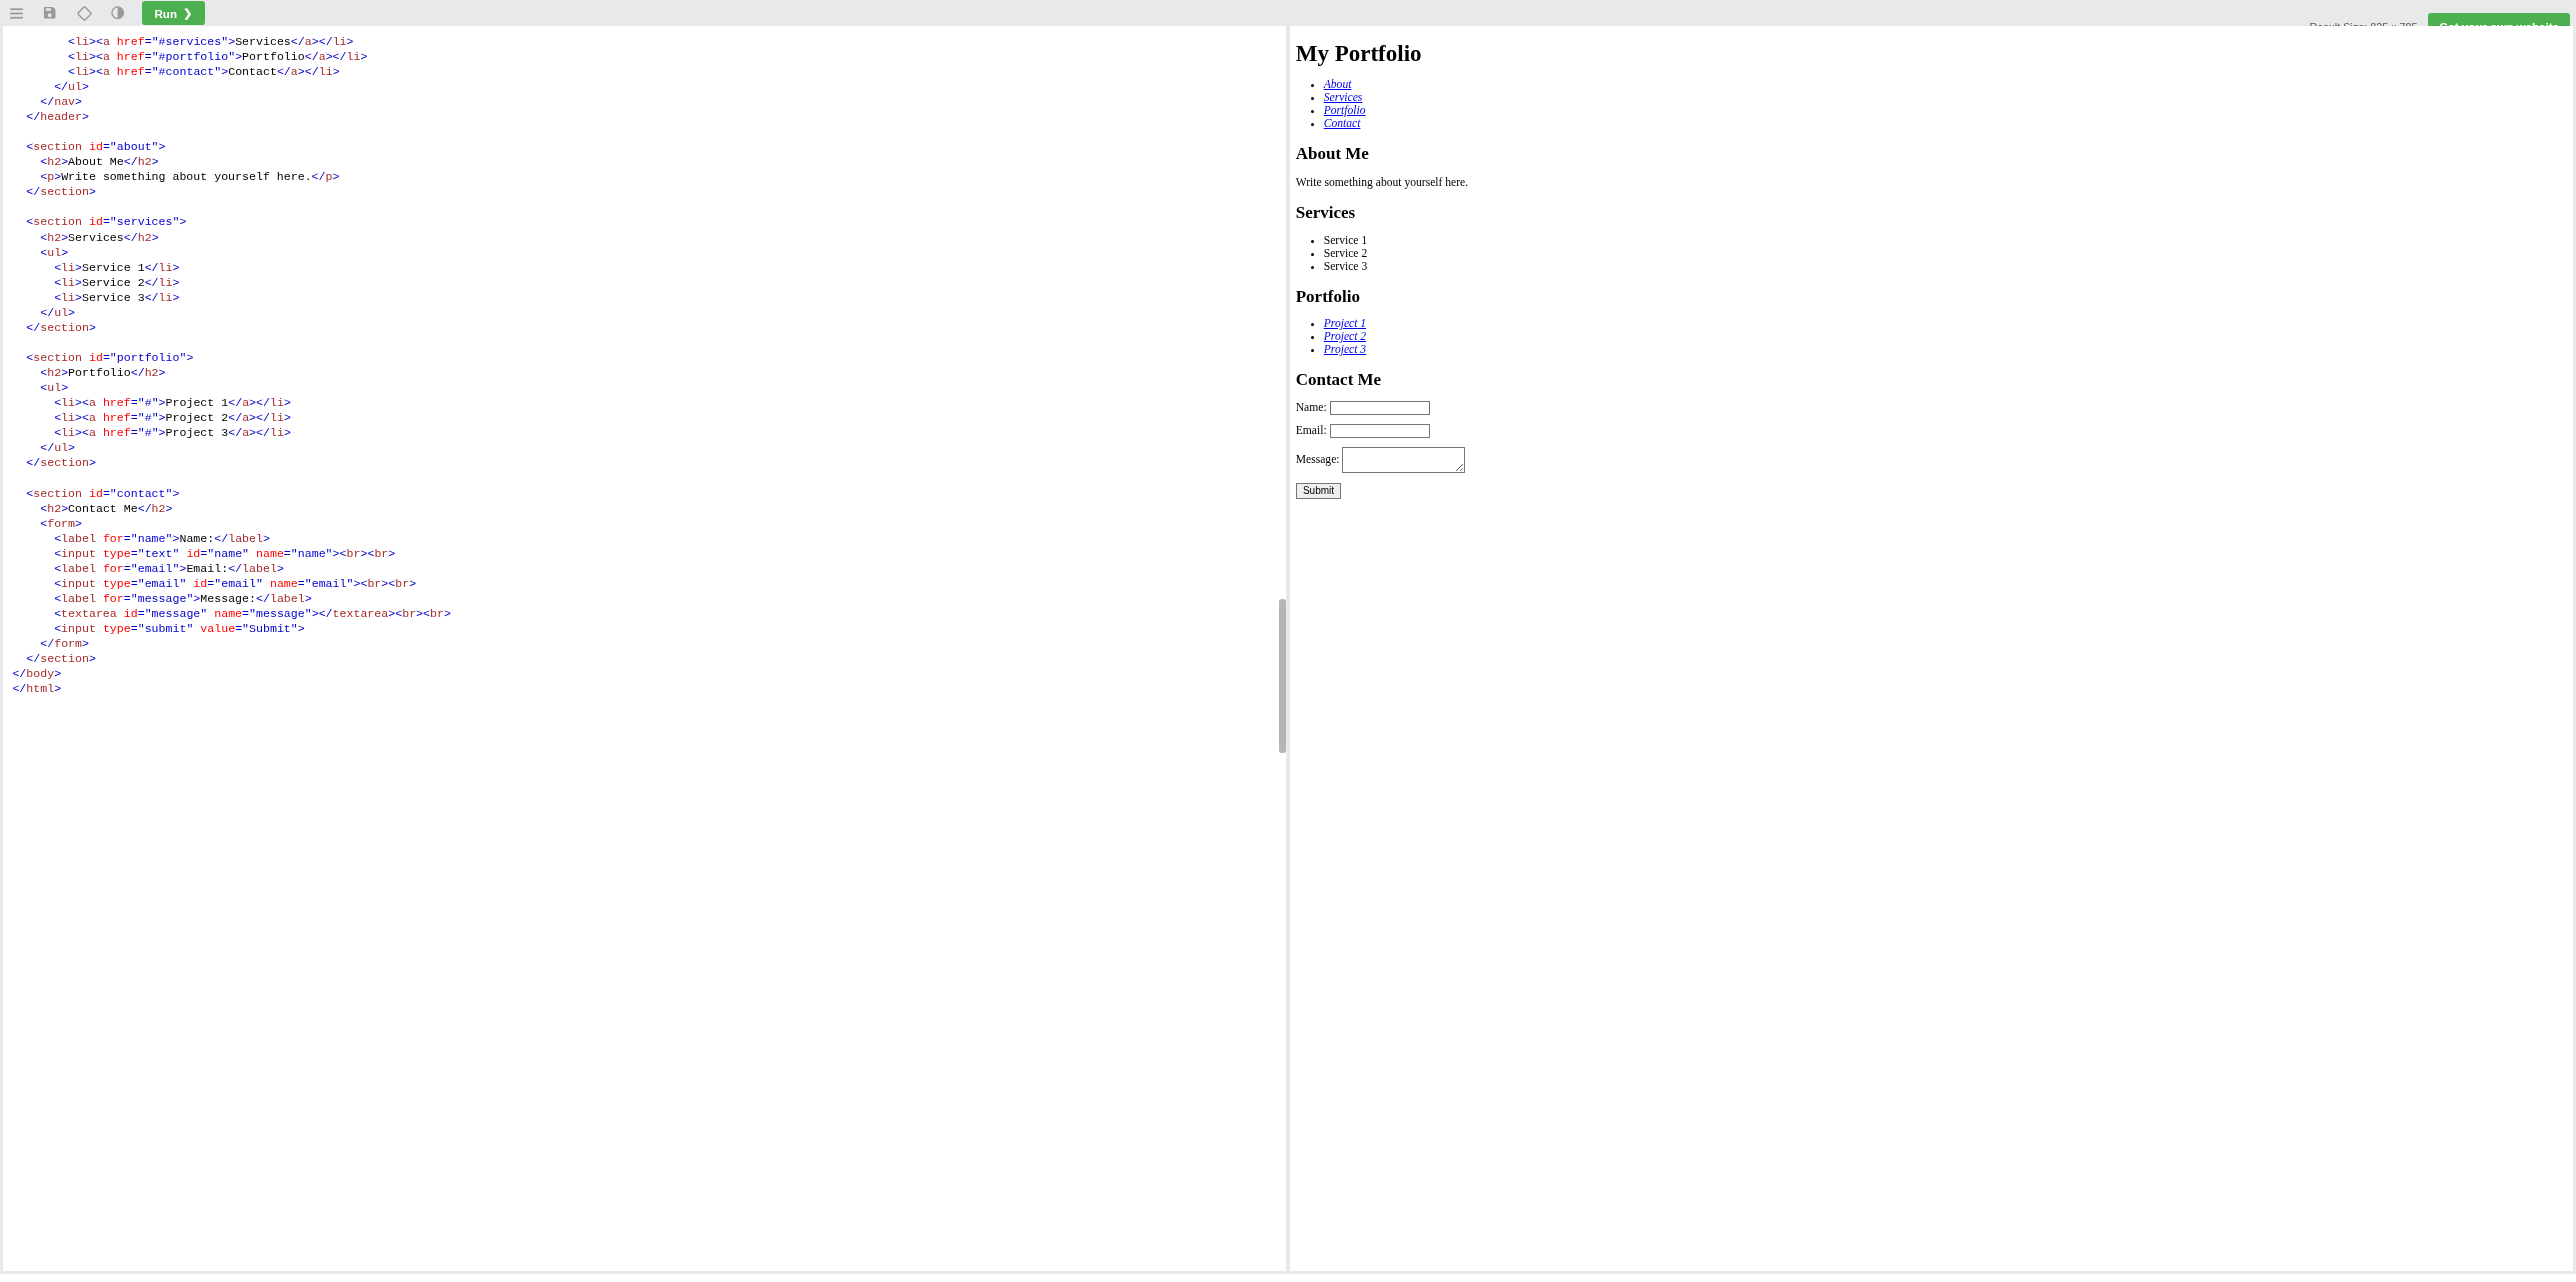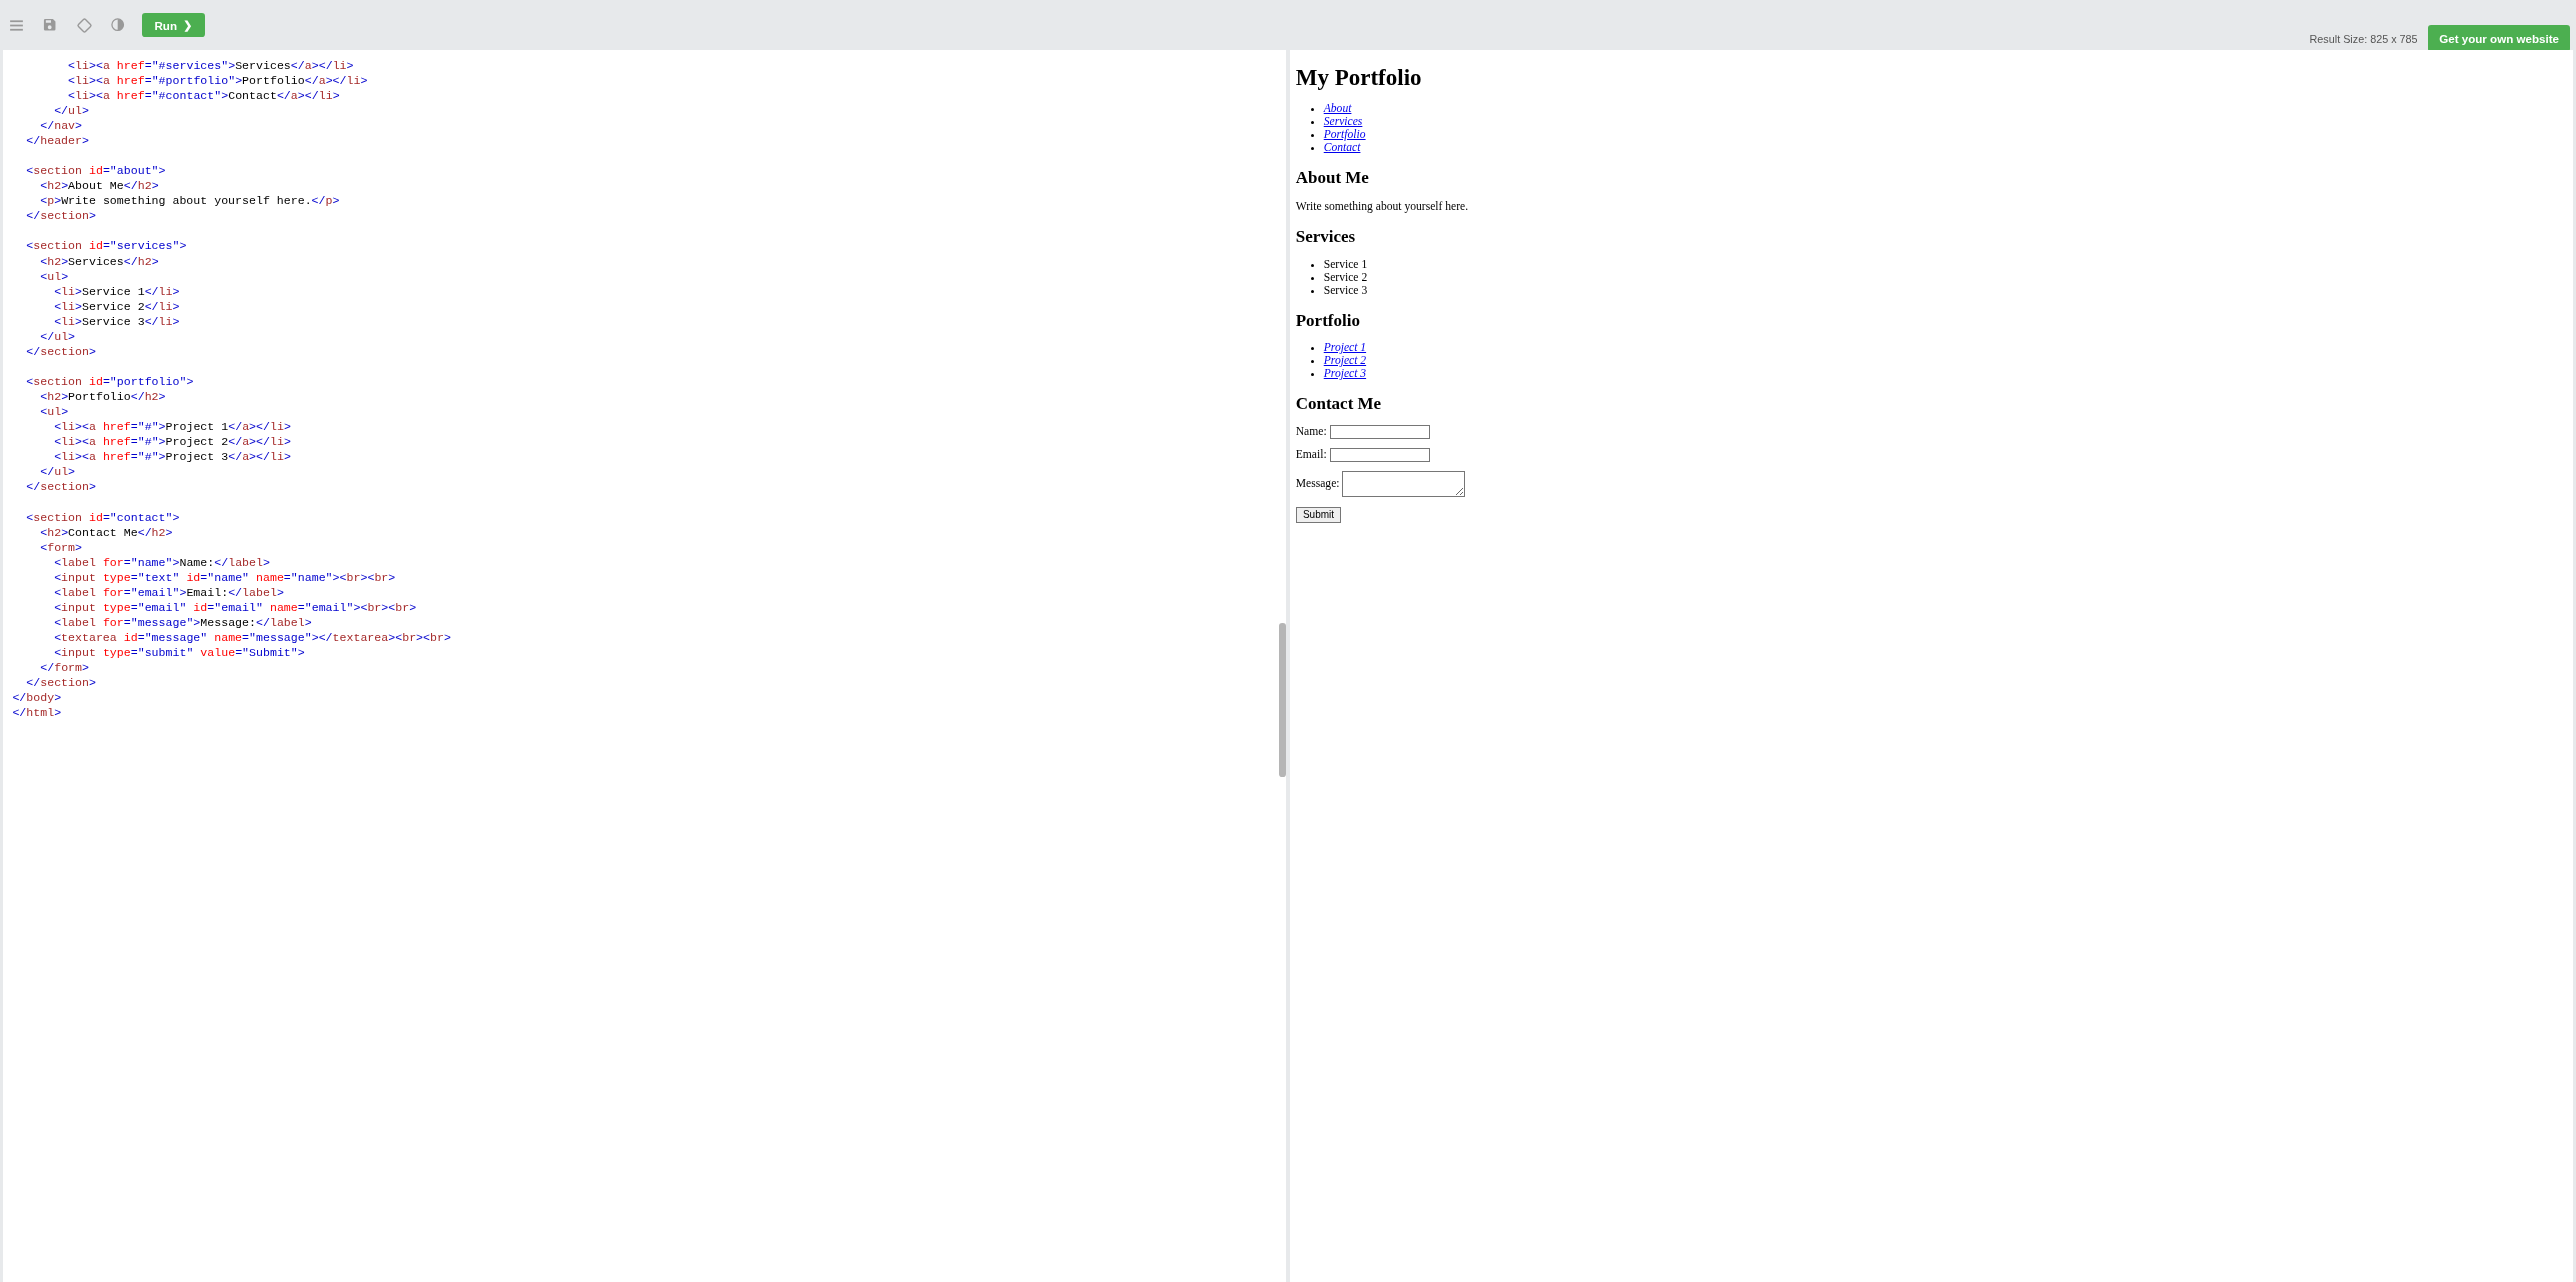--- a/index.html
+++ b/index.html
@@ -1,20 +1,20 @@
 <!DOCTYPE html>
 <html style="font-size:12.3px"><head>
 <meta charset="utf-8">
 <style>
 * { box-sizing: border-box; }
 html, body { margin: 0; padding: 0; font-family: Verdana, Geneva, sans-serif; height: 100%; }
 
 .toolbar {
   background: #e7e9eb;
-  height: 50px;
+  height: 26px;
   display: flex;
   align-items: center;
   padding: 0 6.2px;
   gap: 7.7px;
 }
 .toolbar-left { display: flex; align-items: center; gap: 14px; }
 .toolbar-right { margin-left: auto; display: flex; align-items: center; gap: 10.8px; margin-top: 27px; }
 
 .icon-btn {
   width: 20px; height: 20px;

